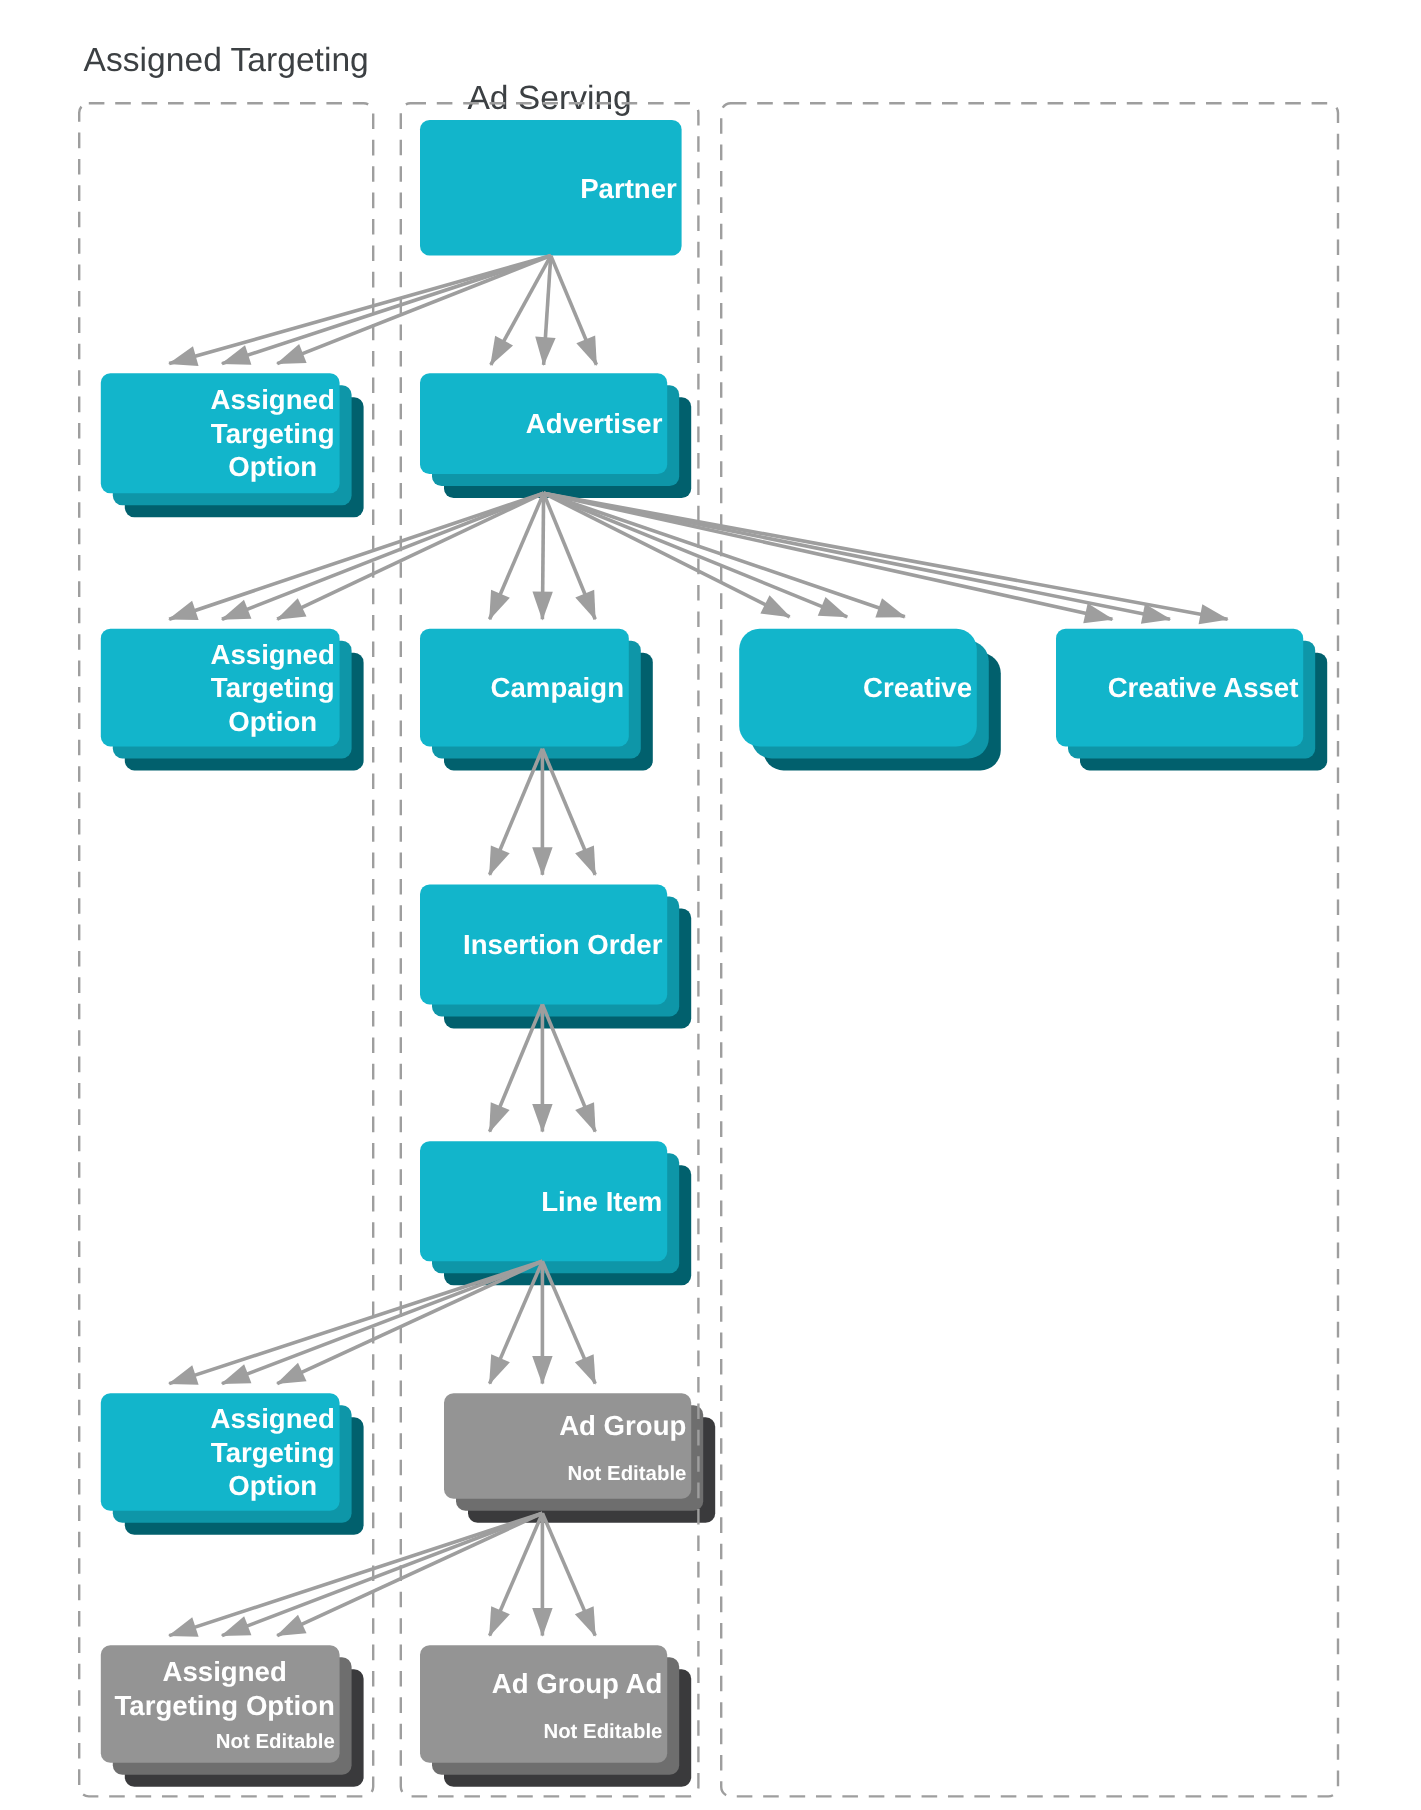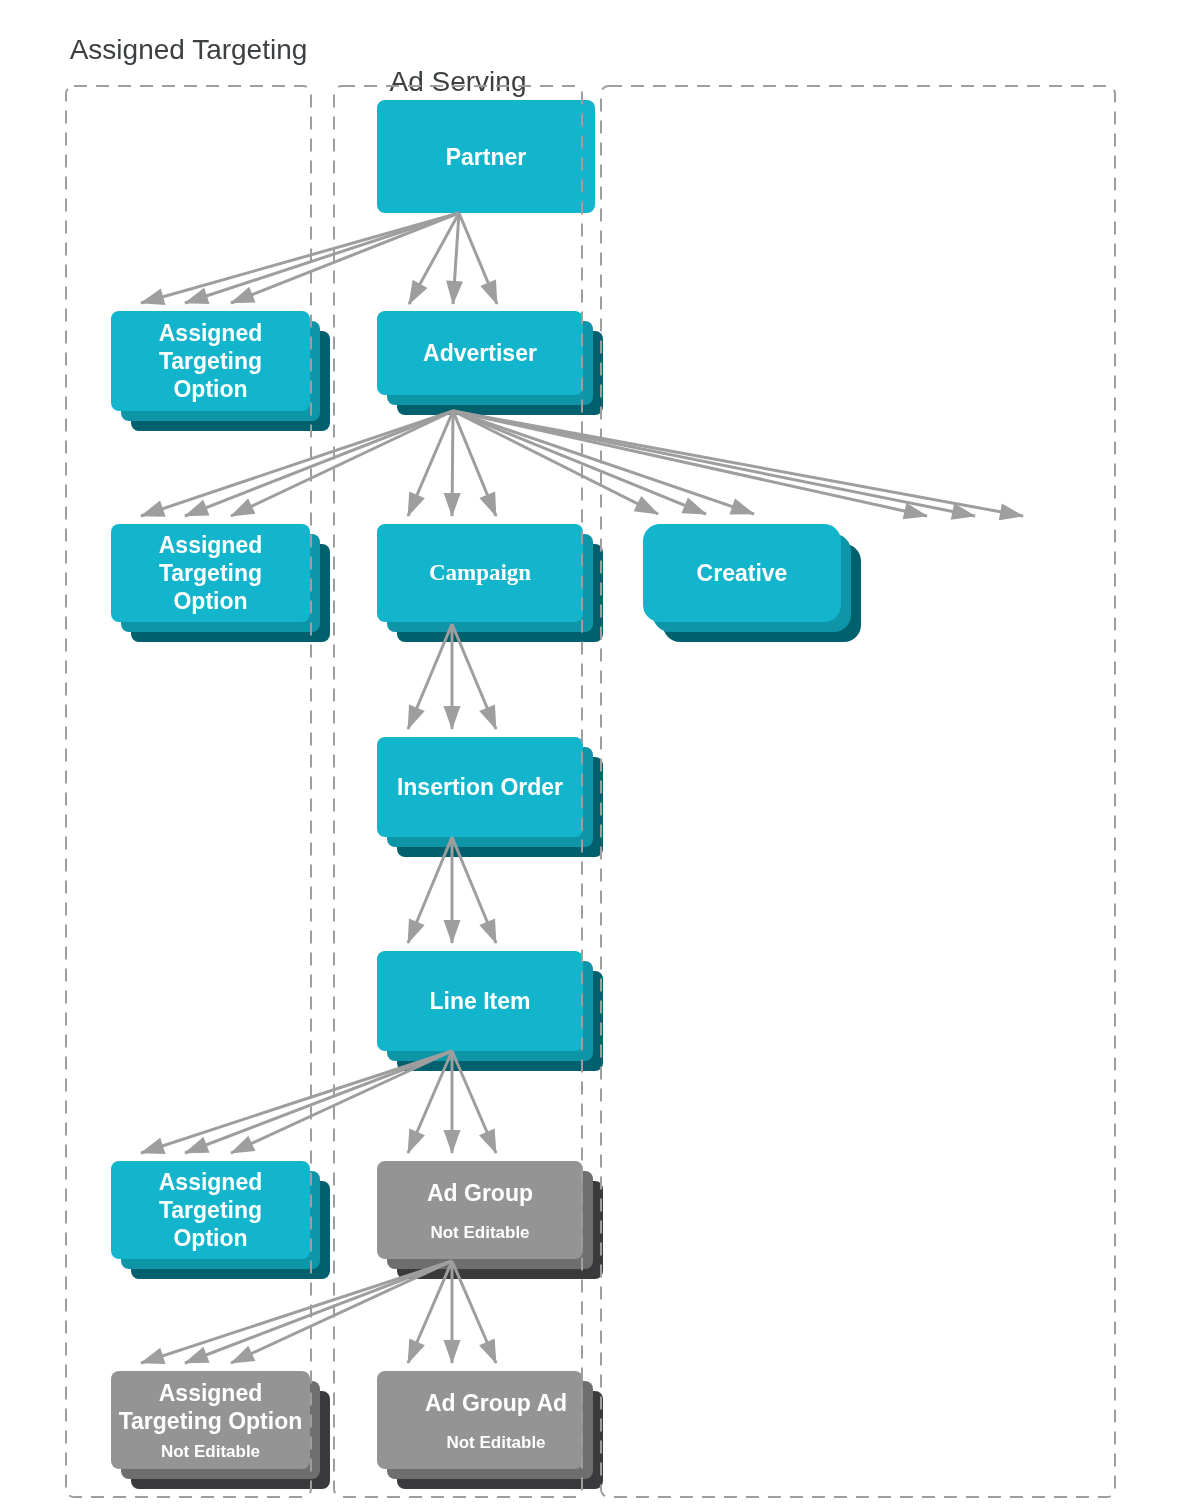--- a/index.html
+++ b/index.html
@@ -14,22 +14,22 @@
     background:var(--background);
     font-family:"Liberation Sans", sans-serif;
   }
   .col-title{
     position:absolute;text-align:center;font-size:28px;line-height:35px;
     color:var(--header_text);z-index:1;margin-top:24px;
   }
   svg.layer{position:absolute;left:0;top:0;z-index:3;pointer-events:none;}
   .node{
     position:absolute;z-index:2;border-radius:8px;box-sizing:border-box;
-    display:flex;flex-direction:column;align-items:center;justify-content:center;
-    text-align:center;color:var(--label_text);padding:4px;margin-left:27px;
+    display:flex;flex-direction:column;align-items:flex-end;justify-content:center;
+    text-align:center;color:var(--label_text);padding:4px;
   }
   .node .label{font-weight:bold;font-size:23px;line-height:28px;white-space:pre-line;}
   .node .sublabel{font-weight:bold;font-size:17px;line-height:19px;margin-top:16px;}
   .node.tight .sublabel{margin-top:7px;}
   .teal{background:var(--teal_front);}
   .teal.stack{box-shadow:10px 10px 0 0 var(--teal_mid), 20px 20px 0 0 var(--teal_dark);}
   .gray{background:var(--gray_front);}
   .gray.stack{box-shadow:10px 10px 0 0 var(--gray_mid), 20px 20px 0 0 var(--gray_dark);}
 </style>
 </head>
@@ -53,44 +53,47 @@
   <div class="node teal stack" style="left:350px;top:311px;width:206px;height:84px;">
     <span class="label">Advertiser</span>
   </div>
 
   <div class="node teal stack" style="left:84px;top:524px;width:199px;height:98px;">
     <span class="label">Assigned
 Targeting
 Option</span>
   </div>
 
-  <div class="node teal stack" style="left:350px;top:524px;width:206px;height:98px;font-family:Liberation Serif, serif;">
+  <div class="node teal stack" style="left:350px;top:524px;width:174px;height:98px;">
     <span class="label">Campaign</span>
   </div>
 
   <div class="node teal stack" style="left:616px;top:524px;width:198px;height:98px;border-radius:17px;">
     <span class="label">Creative</span>
   </div>
 
+  <div class="node teal stack" style="left:880px;top:524px;width:206px;height:98px;">
+    <span class="label">Creative Asset</span>
+  </div>
 
   <div class="node teal stack" style="left:350px;top:737px;width:206px;height:100px;">
     <span class="label">Insertion Order</span>
   </div>
 
   <div class="node teal stack" style="left:350px;top:951px;width:206px;height:100px;">
     <span class="label">Line Item</span>
   </div>
 
   <div class="node teal stack" style="left:84px;top:1161px;width:199px;height:98px;">
     <span class="label">Assigned
 Targeting
 Option</span>
   </div>
 
-  <div class="node gray stack" style="left:350px;top:1161px;width:206px;height:98px;">
+  <div class="node gray stack" style="left:370px;top:1161px;width:206px;height:88px;">
     <span class="label">Ad Group</span>
     <span class="sublabel">Not Editable</span>
   </div>
 
   <div class="node gray stack tight" style="left:84px;top:1371px;width:199px;height:98px;">
     <span class="label">Assigned
 Targeting Option</span>
     <span class="sublabel">Not Editable</span>
   </div>
 

